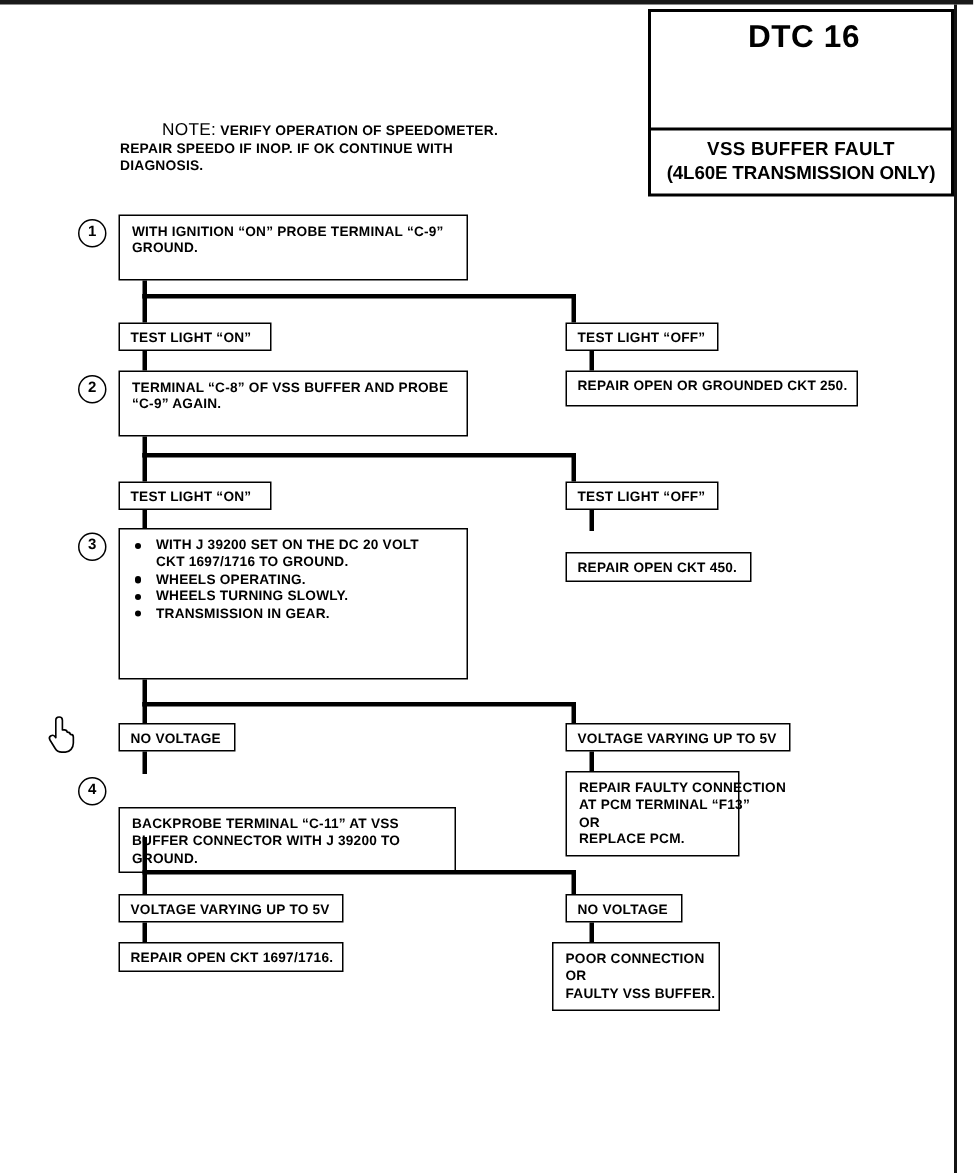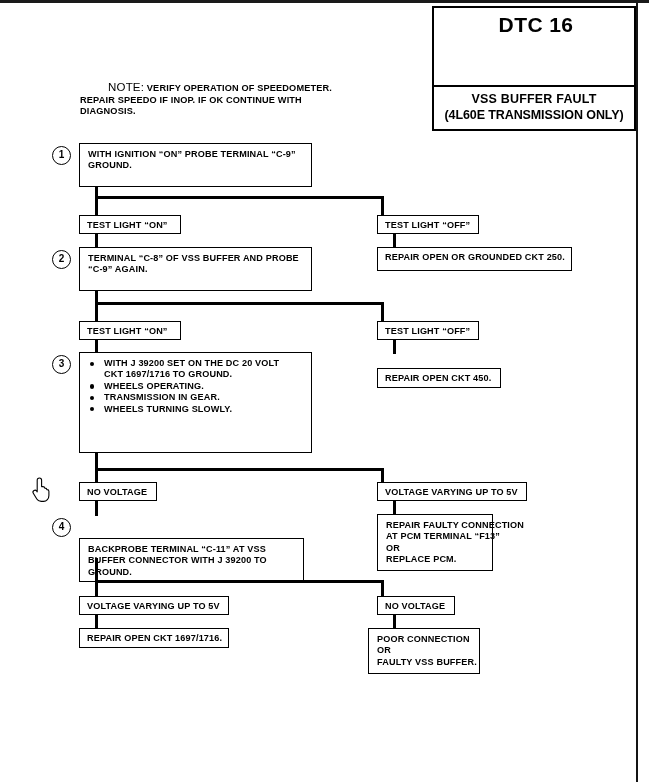--- a/index.html
+++ b/index.html
@@ -240,22 +240,22 @@
   <div class="box small" style="left:377px; top:352px; width:124px; height:20px;margin-top:16px;">
     <span class="ln">REPAIR OPEN CKT 450.</span>
   </div>
 
   <div class="step-num" style="left:52px; top:355px;"><span>3</span></div>
   <div class="box" style="left:79px; top:352px; width:233px; height:101px;">
     <span class="bullets">
       <span class="bullet-row"><span class="dot"></span><span>WITH J 39200 SET ON THE DC 20 VOLT</span></span>
       <span class="bullet-cont">CKT 1697/1716 TO GROUND.</span>
       <span class="bullet-row"><span class="dot"></span><span>WHEELS OPERATING.</span></span>
+      <span class="bullet-row"><span class="dot"></span><span>WHEELS TURNING SLOWLY.</span></span>
       <span class="bullet-row"><span class="dot"></span><span>TRANSMISSION IN GEAR.</span></span>
-      <span class="bullet-row"><span class="dot"></span><span>WHEELS TURNING SLOWLY.</span></span>
     </span>
   </div>
 
   <div class="vline" style="left:95px; top:453px; height:18px;"></div>
   <div class="hline" style="left:95px; top:468px; width:289px;"></div>
   <div class="vline" style="left:95px; top:468px; height:15px;"></div>
   <div class="vline" style="left:381px; top:468px; height:15px;"></div>
 
   <div class="box small" style="left:79px; top:482px; width:78px; height:19px;">
     <span class="ln">NO VOLTAGE</span>

